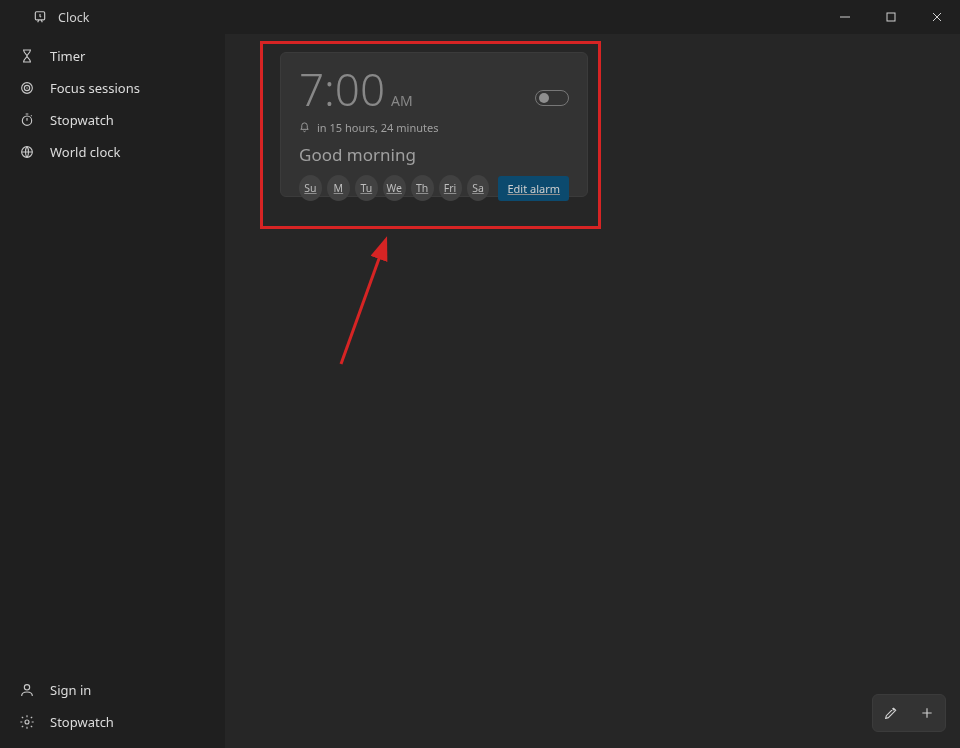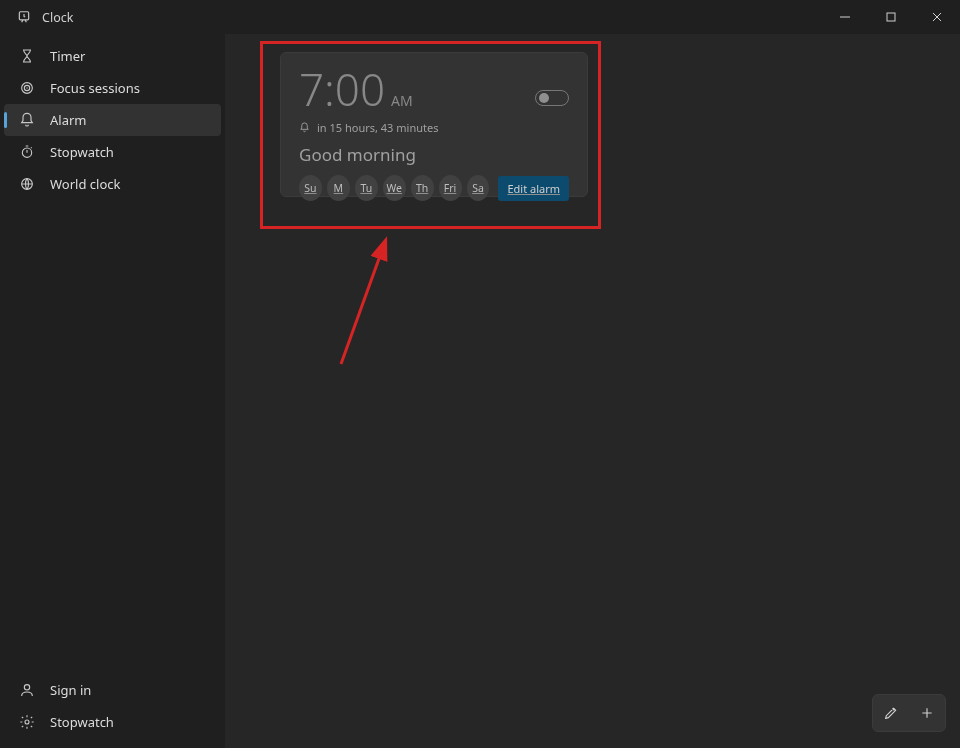--- a/index.html
+++ b/index.html
@@ -1,21 +1,21 @@
 <!DOCTYPE html>
 <html><head>
 <meta charset="utf-8">
 <style>
   * { box-sizing: border-box; margin: 0; padding: 0; font-family: "Segoe UI", system-ui, sans-serif; }
   html, body { width: 960px; height: 748px; background: #1f1f1f; color: #e6e6e6; overflow: hidden; }
   body { display: flex; flex-direction: column; }
 
   
   .titlebar { height: 34px; display: flex; align-items: center; justify-content: space-between; background: #1f1f1f; }
-  .titlebar-left { display: flex; align-items: center; gap: 10px; padding-left: 16px; }
+  .titlebar-left { display: flex; align-items: center; gap: 10px; padding-left: 32px; }
   .app-icon { width: 16px; height: 16px; display:flex; align-items:center; justify-content:center; color:#c8c8c8; }
   .app-title { font-size: 12.5px; color:#d0d0d0; }
   .titlebar-right { display: flex; }
   .wbtn { width: 46px; height: 34px; display:flex; align-items:center; justify-content:center; color:#d0d0d0; font-size: 10px; background: transparent; border: none; cursor: pointer; }
 
   
   .body { flex:1; display:flex; min-height:0; }
 
   .sidebar { width: 225px; background:#1f1f1f; display:flex; flex-direction:column; padding-top:6px; }
   .nav-item { height: 32px; display:flex; align-items:center; gap:14px; padding-left:14px; font-size:13px; color:#dcdcdc; cursor:pointer; border-radius:4px; margin:0 4px; position:relative; }
@@ -100,28 +100,20 @@
       <span class="nicon">
         <svg width="16" height="16" viewBox="0 0 24 24" fill="none" stroke="currentColor" stroke-width="1.7">
             <circle cx="12" cy="12" r="8"></circle>
             <circle cx="12" cy="12" r="4"></circle>
             <circle cx="12" cy="12" r="1" fill="currentColor" stroke="none"></circle>
           </svg>
       </span>
       <span>Focus sessions</span>
     </div>
 
-    <div class="nav-item active">
-      <span class="nicon">
-        <svg width="16" height="16" viewBox="0 0 24 24" fill="none" stroke="currentColor" stroke-width="1.7">
-            <path d="M6 8a6 6 0 0112 0v5l2 3H4l2-3V8zM10 19a2 2 0 004 0"></path>
-          </svg>
-      </span>
-      <span>Alarm</span>
-    </div>
 
     <div class="nav-item">
       <span class="nicon">
         <svg width="16" height="16" viewBox="0 0 24 24" fill="none" stroke="currentColor" stroke-width="1.7">
             <circle cx="12" cy="13" r="7"></circle>
             <path d="M12 13V9M10 3h4M18 6l1-1"></path>
           </svg>
       </span>
       <span>Stopwatch</span>
     </div>
@@ -169,21 +161,21 @@
         <div class="toggle">
           <div class="knob"></div>
         </div>
       </div>
       <div class="alarm-until">
         <span>
           <svg width="11" height="11" viewBox="0 0 24 24" fill="none" stroke="currentColor" stroke-width="2">
               <path d="M6 8a6 6 0 0112 0v5l2 3H4l2-3V8zM10 19a2 2 0 004 0"></path>
             </svg>
         </span>
-        <span>in 15 hours, 43 minutes</span>
+        <span>in 15 hours, 24 minutes</span>
       </div>
       <div class="alarm-name">Good morning</div>
       <div class="day-row">
         <div class="day-pill">Su</div>
         <div class="day-pill">M</div>
         <div class="day-pill">Tu</div>
         <div class="day-pill">We</div>
         <div class="day-pill">Th</div>
         <div class="day-pill">Fri</div>
         <div class="day-pill">Sa</div>

